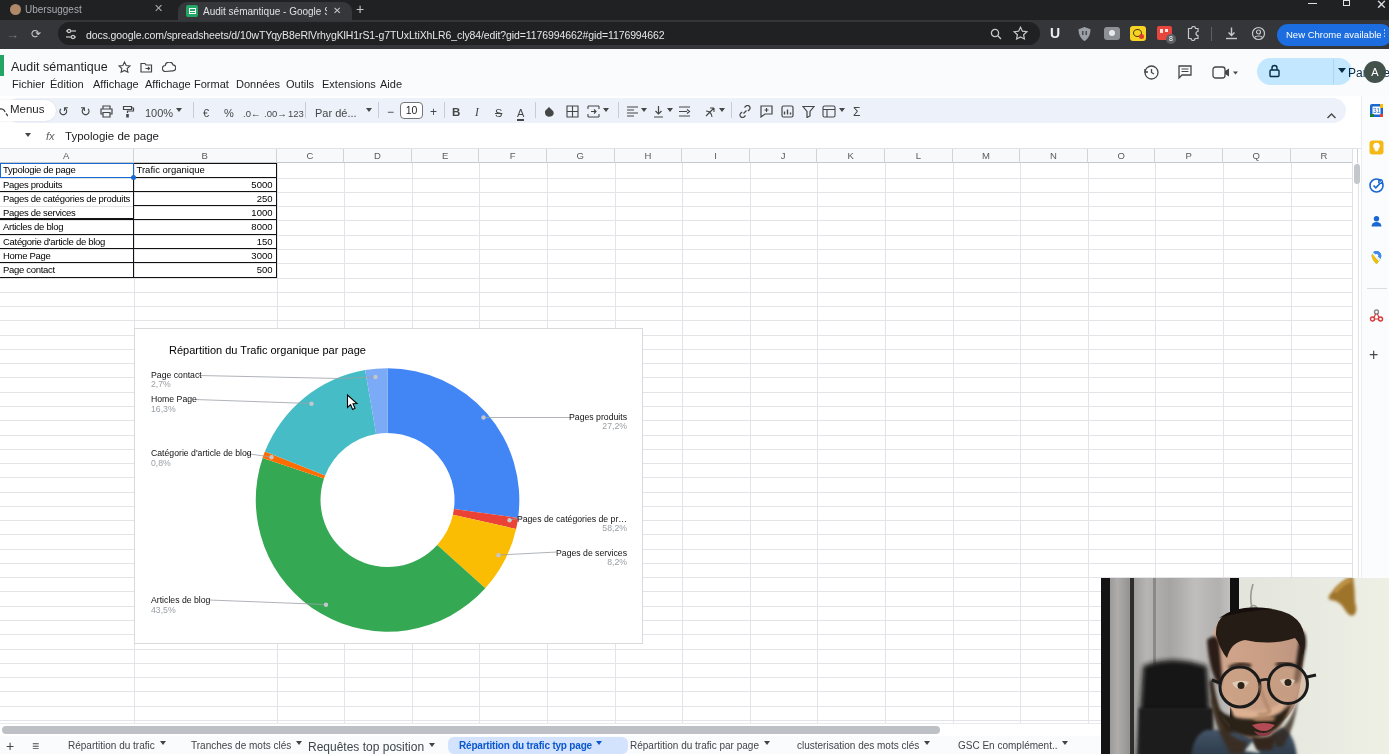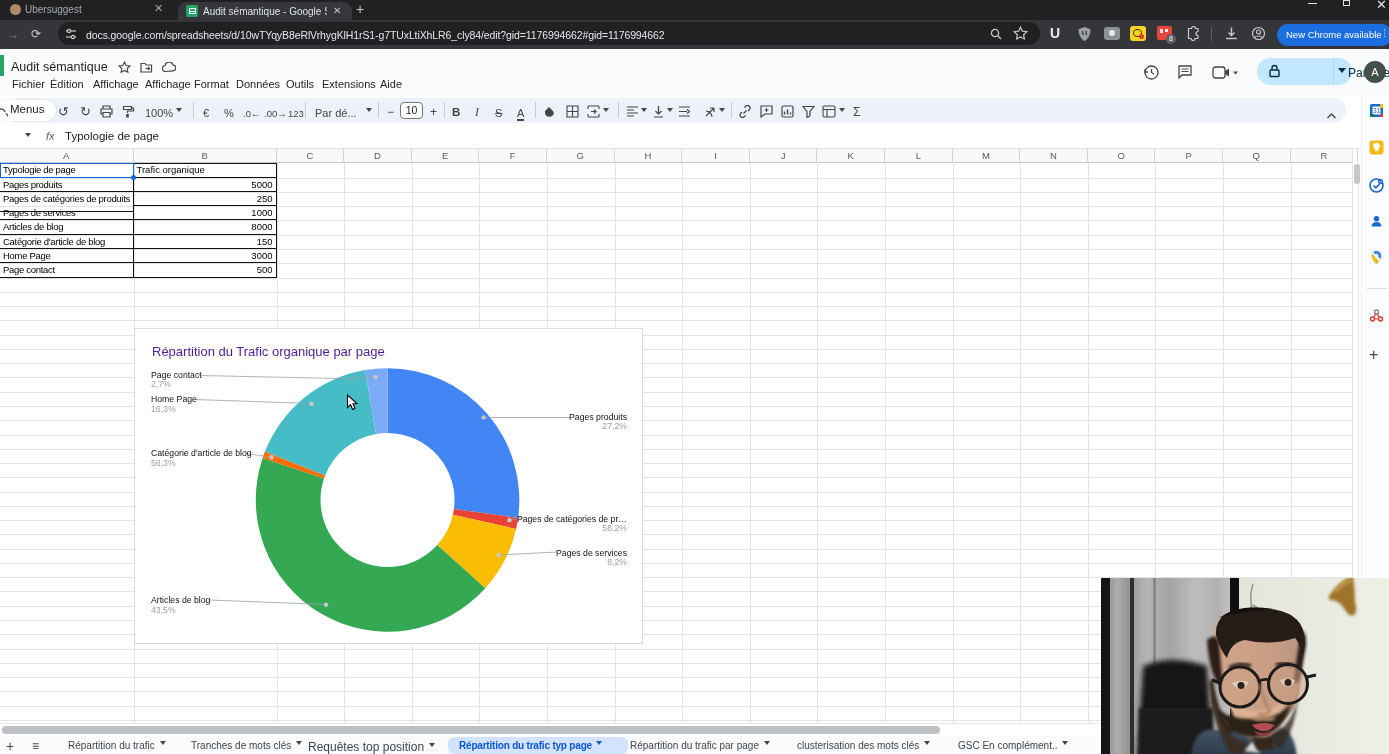--- a/index.html
+++ b/index.html
@@ -328,41 +328,41 @@
     <div style="position:absolute;left:1223px;top:0;width:1px;height:560px;background:#e2e4e8"></div>
     <div style="position:absolute;left:1290.6px;top:0;width:1px;height:560px;background:#e2e4e8"></div>
     <div style="position:absolute;left:1358.1999999999998px;top:0;width:1px;height:560px;background:#e2e4e8"></div>
   </div>
 
 <div id="table" class="abs" style="left:0;top:163.4px;width:277px;height:115px">
     <div style="position:absolute;left:0;top:0px;width:133.5px;height:14.27px;border-bottom:1px solid #111;font-size:9.5px;letter-spacing:-0.3px;color:#000;line-height:14.27px;padding-left:3px;white-space:nowrap;overflow:hidden">Typologie de page</div>
     <div style="position:absolute;left:133.5px;top:0px;width:143px;height:14.27px;border-bottom:1px solid #111;font-size:9.5px;color:#000;line-height:14.27px;padding-left:3px;box-sizing:border-box">Trafic organique</div>
     <div style="position:absolute;left:0;top:14.27px;width:133.5px;height:14.27px;border-bottom:1px solid #111;font-size:9.5px;letter-spacing:-0.3px;color:#000;line-height:14.27px;padding-left:3px;white-space:nowrap;overflow:hidden">Pages produits</div>
     <div style="position:absolute;left:133.5px;top:14.27px;width:143px;height:14.27px;border-bottom:1px solid #111;font-size:9.5px;color:#000;line-height:14.27px;text-align:right;padding-right:4px;box-sizing:border-box">5000</div>
-    <div style="position:absolute;left:0;top:28.54px;width:133.5px;height:20px;border-bottom:1px solid #111;font-size:9.5px;letter-spacing:-0.3px;color:#000;line-height:14.27px;padding-left:3px;white-space:nowrap;overflow:hidden">Pages de catégories de produits</div>
+    <div style="position:absolute;left:0;top:28.54px;width:133.5px;height:27px;border-bottom:1px solid #111;font-size:9.5px;letter-spacing:-0.3px;color:#000;line-height:14.27px;padding-left:3px;white-space:nowrap;overflow:hidden">Pages de catégories de produits</div>
     <div style="position:absolute;left:133.5px;top:28.54px;width:143px;height:14.27px;border-bottom:1px solid #111;font-size:9.5px;color:#000;line-height:14.27px;text-align:right;padding-right:4px;box-sizing:border-box">250</div>
     <div style="position:absolute;left:0;top:42.81px;width:133.5px;height:14.27px;border-bottom:1px solid #111;font-size:9.5px;letter-spacing:-0.3px;color:#000;line-height:14.27px;padding-left:3px;white-space:nowrap;overflow:hidden">Pages de services</div>
     <div style="position:absolute;left:133.5px;top:42.81px;width:143px;height:14.27px;border-bottom:1px solid #111;font-size:9.5px;color:#000;line-height:14.27px;text-align:right;padding-right:4px;box-sizing:border-box">1000</div>
     <div style="position:absolute;left:0;top:57.08px;width:133.5px;height:14.27px;border-bottom:1px solid #111;font-size:9.5px;letter-spacing:-0.3px;color:#000;line-height:14.27px;padding-left:3px;white-space:nowrap;overflow:hidden">Articles de blog</div>
     <div style="position:absolute;left:133.5px;top:57.08px;width:143px;height:14.27px;border-bottom:1px solid #111;font-size:9.5px;color:#000;line-height:14.27px;text-align:right;padding-right:4px;box-sizing:border-box">8000</div>
     <div style="position:absolute;left:0;top:71.35px;width:133.5px;height:14.27px;border-bottom:1px solid #111;font-size:9.5px;letter-spacing:-0.3px;color:#000;line-height:14.27px;padding-left:3px;white-space:nowrap;overflow:hidden">Catégorie d'article de blog</div>
     <div style="position:absolute;left:133.5px;top:71.35px;width:143px;height:14.27px;border-bottom:1px solid #111;font-size:9.5px;color:#000;line-height:14.27px;text-align:right;padding-right:4px;box-sizing:border-box">150</div>
     <div style="position:absolute;left:0;top:85.62px;width:133.5px;height:14.27px;border-bottom:1px solid #111;font-size:9.5px;letter-spacing:-0.3px;color:#000;line-height:14.27px;padding-left:3px;white-space:nowrap;overflow:hidden">Home Page</div>
     <div style="position:absolute;left:133.5px;top:85.62px;width:143px;height:14.27px;border-bottom:1px solid #111;font-size:9.5px;color:#000;line-height:14.27px;text-align:right;padding-right:4px;box-sizing:border-box">3000</div>
     <div style="position:absolute;left:0;top:99.89px;width:133.5px;height:14.27px;border-bottom:1px solid #111;font-size:9.5px;letter-spacing:-0.3px;color:#000;line-height:14.27px;padding-left:3px;white-space:nowrap;overflow:hidden">Page contact</div>
     <div style="position:absolute;left:133.5px;top:99.89px;width:143px;height:14.27px;border-bottom:1px solid #111;font-size:9.5px;color:#000;line-height:14.27px;text-align:right;padding-right:4px;box-sizing:border-box">500</div>
     <div style="position:absolute;left:133px;top:0;width:1px;height:114.2px;background:#111"></div>
     <div style="position:absolute;left:276.2px;top:0;width:1px;height:114.2px;background:#111"></div>
     <div style="position:absolute;left:0;top:0;width:277px;height:1px;background:#111"></div>
     <div style="position:absolute;left:0;top:0;width:133.5px;height:14.27px;border:1.5px solid #1967d2"></div>
     <div style="position:absolute;left:130.5px;top:11.5px;width:5.5px;height:5.5px;background:#1967d2;border-radius:50%"></div>
   </div>
 
 <div class="abs" style="left:134px;top:328px;width:509px;height:316px;background:#fff;border:1px solid #d7d9db"></div>
-<div class="abs" style="left:152px;top:343.5px;font-size:13px;color:#4c1d95">Répartition du Trafic organique par page</div>
+<div class="abs" style="left:169px;top:343.5px;font-size:11px;color:#000000">Répartition du Trafic organique par page</div>
 <svg class="abs" style="left:134px;top:328px" width="509" height="316" viewBox="134 328 509 316">
 <path d="M387.5 368.2 A131.8 131.8 0 0 1 518.1 517.9 L453.9 509.1 A67.0 67.0 0 0 0 387.5 433.0 Z" fill="#4285f4"></path>
 <path d="M518.1 517.9 A131.8 131.8 0 0 1 516.1 529.0 L452.9 514.7 A67.0 67.0 0 0 0 453.9 509.1 Z" fill="#ea4335"></path>
 <path d="M516.1 529.0 A131.8 131.8 0 0 1 485.3 588.3 L437.2 544.9 A67.0 67.0 0 0 0 452.9 514.7 Z" fill="#fbbc04"></path>
 <path d="M485.3 588.3 A131.8 131.8 0 0 1 262.6 458.0 L324.0 478.6 A67.0 67.0 0 0 0 437.2 544.9 Z" fill="#34a853"></path>
 <path d="M262.6 458.0 A131.8 131.8 0 0 1 264.9 451.6 L325.2 475.4 A67.0 67.0 0 0 0 324.0 478.6 Z" fill="#ff6d01"></path>
 <path d="M264.9 451.6 A131.8 131.8 0 0 1 365.1 370.1 L376.1 434.0 A67.0 67.0 0 0 0 325.2 475.4 Z" fill="#46bdc6"></path>
 <path d="M365.1 370.1 A131.8 131.8 0 0 1 387.5 368.2 L387.5 433.0 A67.0 67.0 0 0 0 376.1 434.0 Z" fill="#7baaf7"></path>
 <g stroke="#9aa0a6" stroke-width="0.8" fill="none">
 <line x1="199" y1="375.5" x2="340" y2="378.5"></line>
@@ -383,21 +383,21 @@
       <circle cx="509.5" cy="520.3" r="2.2"></circle>
       <circle cx="498.5" cy="555.2" r="2.2"></circle>
 </g>
 </svg>
 <div id="chartlabels">
     <div style="position:absolute;left:151px;top:369.5px;font-size:8.7px;color:#111;white-space:nowrap">Page contact</div>
     <div style="position:absolute;left:151px;top:379px;font-size:8.7px;color:#9aa0a6;white-space:nowrap">2,7%</div>
     <div style="position:absolute;left:151px;top:394px;font-size:8.7px;color:#111;white-space:nowrap">Home Page</div>
     <div style="position:absolute;left:151px;top:403.5px;font-size:8.7px;color:#9aa0a6;white-space:nowrap">16,3%</div>
     <div style="position:absolute;left:151px;top:448px;font-size:8.7px;color:#111;white-space:nowrap">Catégorie d'article de blog</div>
-    <div style="position:absolute;left:151px;top:457.5px;font-size:8.7px;color:#9aa0a6;white-space:nowrap">58,3%</div>
+    <div style="position:absolute;left:151px;top:457.5px;font-size:8.7px;color:#9aa0a6;white-space:nowrap">0,8%</div>
     <div style="position:absolute;left:151px;top:595px;font-size:8.7px;color:#111;white-space:nowrap">Articles de blog</div>
     <div style="position:absolute;left:151px;top:604.5px;font-size:8.7px;color:#9aa0a6;white-space:nowrap">43,5%</div>
     <div style="position:absolute;right:762px;top:411.5px;font-size:8.7px;color:#111;white-space:nowrap">Pages produits</div>
     <div style="position:absolute;right:762px;top:421px;font-size:8.7px;color:#9aa0a6;white-space:nowrap">27,2%</div>
     <div style="position:absolute;right:762px;top:513.5px;font-size:8.7px;color:#111;white-space:nowrap">Pages de catégories de pr…</div>
     <div style="position:absolute;right:762px;top:523px;font-size:8.7px;color:#9aa0a6;white-space:nowrap">58,2%</div>
     <div style="position:absolute;right:762px;top:547.5px;font-size:8.7px;color:#111;white-space:nowrap">Pages de services</div>
     <div style="position:absolute;right:762px;top:557px;font-size:8.7px;color:#9aa0a6;white-space:nowrap">8,2%</div>
   </div>
 <svg class="abs" style="left:346px;top:394px" width="14" height="17" viewBox="0 0 14 17">

